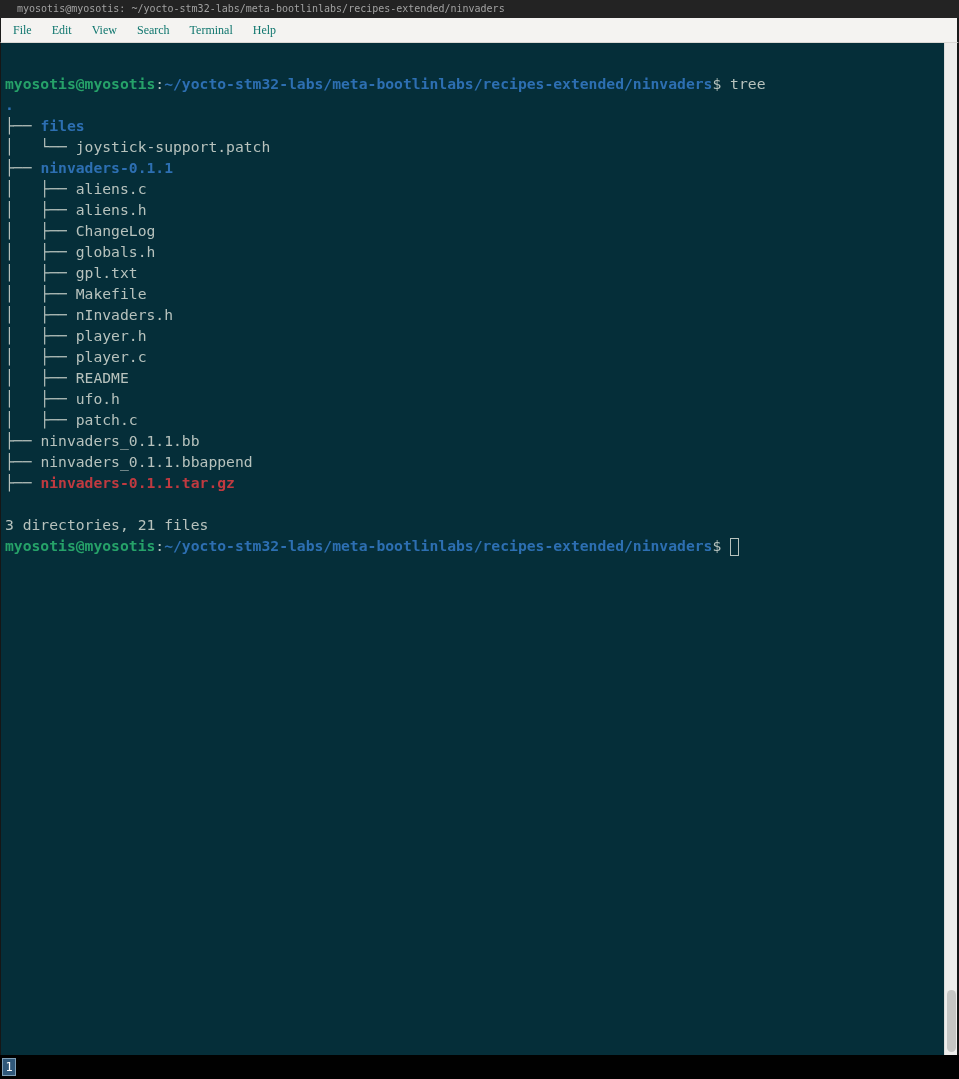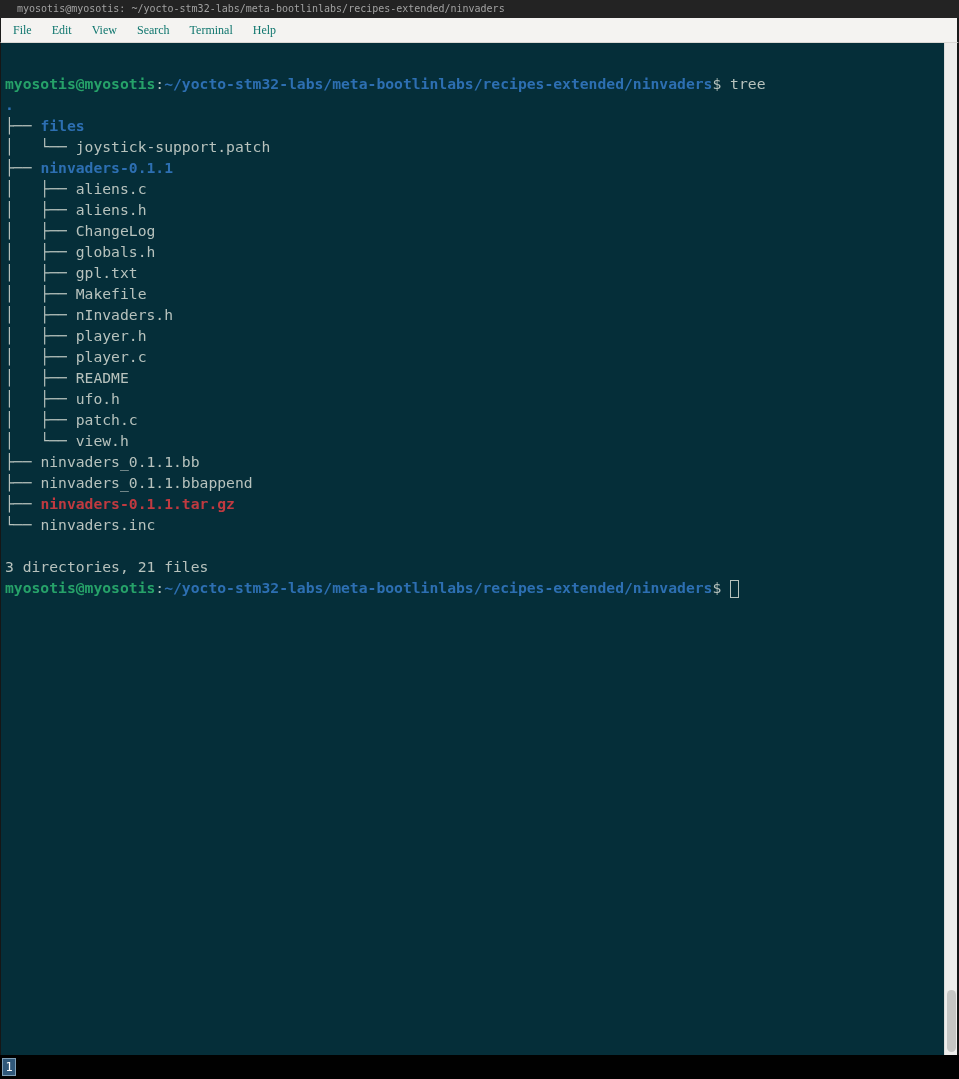--- a/index.html
+++ b/index.html
@@ -101,25 +101,23 @@
         <div class="term-line"><span class="seg-fg">│   ├── </span><span class="seg-fg">ChangeLog</span></div>
         <div class="term-line"><span class="seg-fg">│   ├── </span><span class="seg-fg">globals.h</span></div>
         <div class="term-line"><span class="seg-fg">│   ├── </span><span class="seg-fg">gpl.txt</span></div>
         <div class="term-line"><span class="seg-fg">│   ├── </span><span class="seg-fg">Makefile</span></div>
         <div class="term-line"><span class="seg-fg">│   ├── </span><span class="seg-fg">nInvaders.h</span></div>
         <div class="term-line"><span class="seg-fg">│   ├── </span><span class="seg-fg">player.h</span></div>
         <div class="term-line"><span class="seg-fg">│   ├── </span><span class="seg-fg">player.c</span></div>
         <div class="term-line"><span class="seg-fg">│   ├── </span><span class="seg-fg">README</span></div>
         <div class="term-line"><span class="seg-fg">│   ├── </span><span class="seg-fg">ufo.h</span></div>
         <div class="term-line"><span class="seg-fg">│   ├── </span><span class="seg-fg">patch.c</span></div>
-        <div class="term-line"><span class="seg-fg">│   └── </span><span class="seg-fg">view.h</span></div>
         <div class="term-line"><span class="seg-fg">├── </span><span class="seg-fg">ninvaders_0.1.1.bb</span></div>
         <div class="term-line"><span class="seg-fg">├── </span><span class="seg-fg">ninvaders_0.1.1.bbappend</span></div>
         <div class="term-line"><span class="seg-fg">├── </span><span class="seg-red">ninvaders-0.1.1.tar.gz</span></div>
-        <div class="term-line"><span class="seg-fg">└── </span><span class="seg-fg">ninvaders.inc</span></div>
         <div class="term-line"></div>
         <div class="term-line"><span class="seg-fg">3 directories, 21 files</span></div>
         <div class="term-line"><span class="seg-green">myosotis@myosotis</span><span class="seg-fg">:</span><span class="seg-blue">~/yocto-stm32-labs/meta-bootlinlabs/recipes-extended/ninvaders</span><span class="seg-fg">$ </span><span class="term-cursor"></span></div>
       </div>
     <div class="scrollbar">
       <div class="scrollbar-thumb"></div>
     </div>
   </div>
 
   <div class="taskbar">

